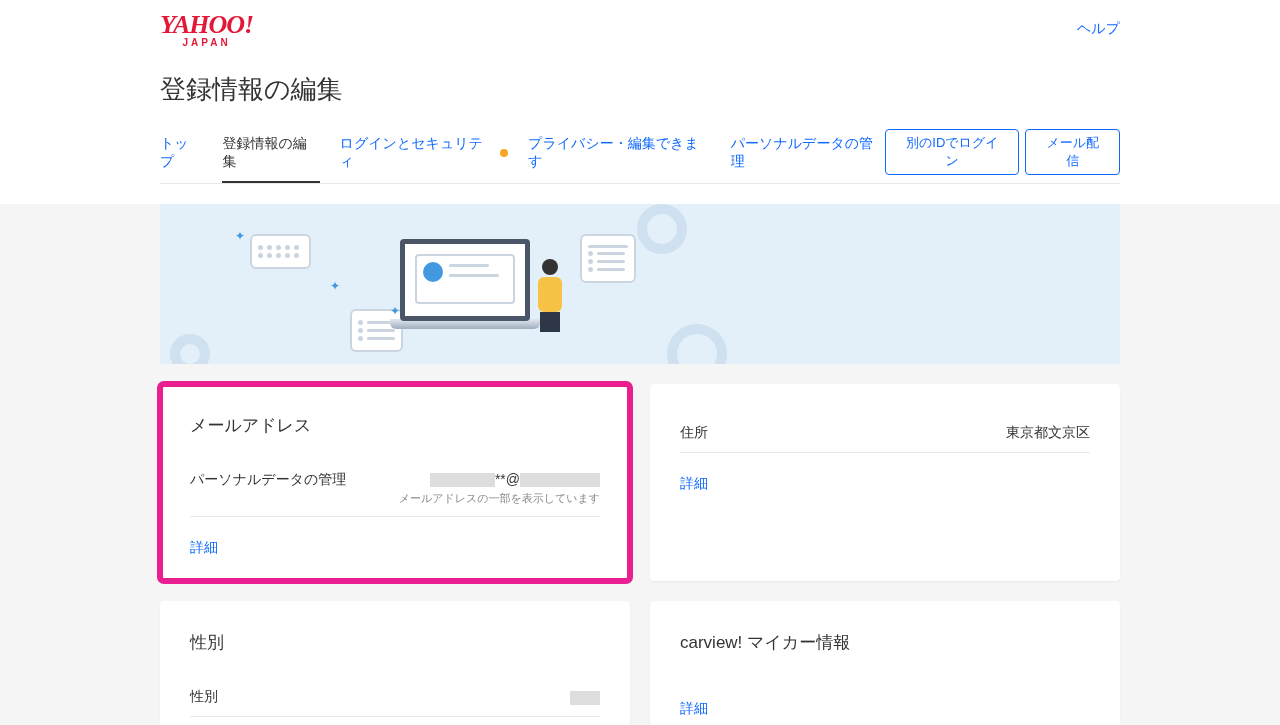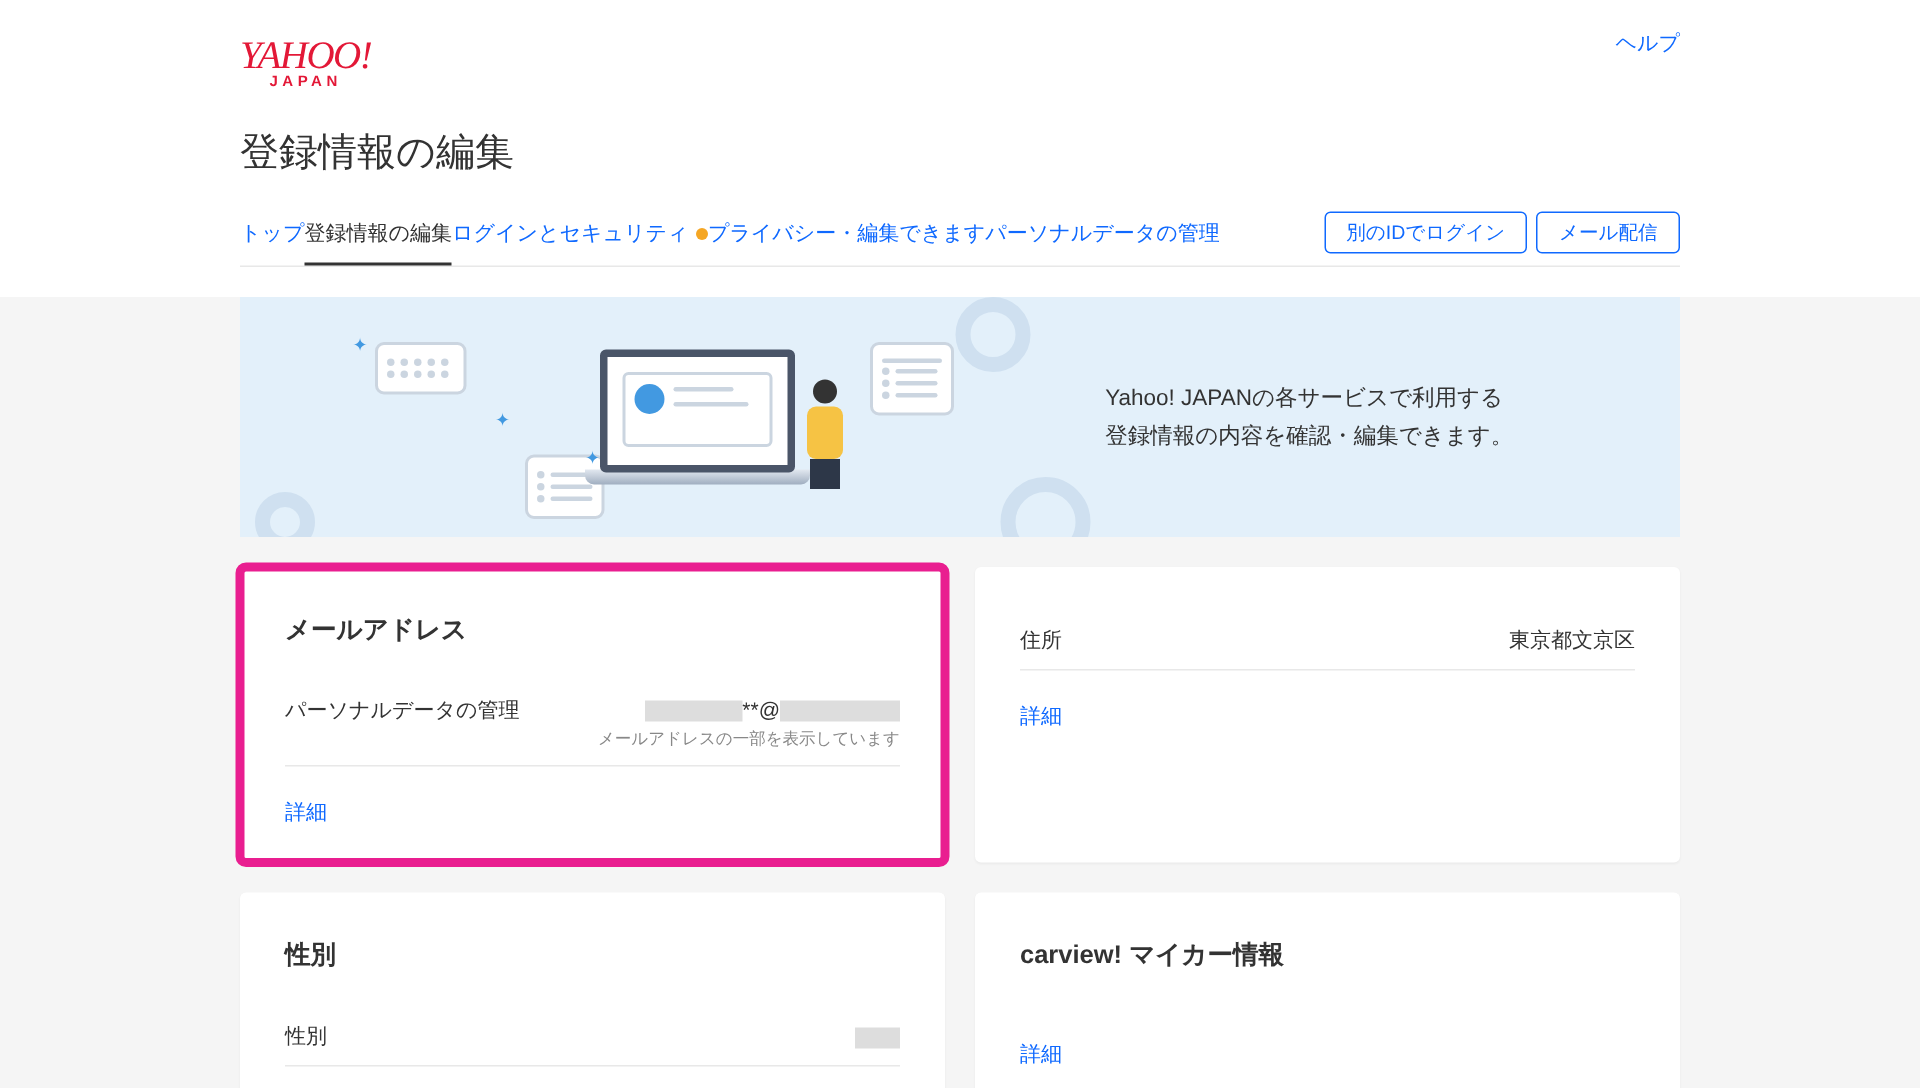--- a/index.html
+++ b/index.html
@@ -1,41 +1,41 @@
 <!DOCTYPE html>
 <html><head>
   <meta charset="utf-8">
   <style>
     * { margin: 0; padding: 0; box-sizing: border-box; }
     body { font-family: -apple-system, BlinkMacSystemFont, "Segoe UI", "Hiragino Sans", "Meiryo", sans-serif; background: #fff; color: #333; }
     .container { max-width: 990px; margin: 0 auto; padding: 0 15px; }
     .header { padding-top: 10px; }
     .header-top { display: flex; justify-content: space-between; align-items: flex-start; }
     .logo { display: flex; flex-direction: column; align-items: center; }
-    .logo-main { font-family: serif; font-weight: normal; font-size: 26px; color: #e31837; letter-spacing: -1px; font-style: italic; margin-top: 12px; }
+    .logo-main { font-family: serif; font-weight: bold; font-size: 26px; color: #e31837; letter-spacing: -1px; font-style: italic; }
     .logo-sub { font-size: 10px; color: #e31837; font-weight: bold; letter-spacing: 3px; margin-top: -3px; }
     .help-link { color: #0f69ff; font-size: 14px; text-decoration: none; margin-top: 10px; }
     .page-title { font-size: 26px; font-weight: 500; margin: 24px 0 20px; }
     .nav-area { display: flex; justify-content: space-between; align-items: center; border-bottom: 1px solid #e8e8e8; }
-    .nav { display: flex; }
+    .nav { display: flex; gap: 20px; }
     .nav-item { font-size: 14px; color: #0f69ff; text-decoration: none; padding: 8px 0 12px; position: relative; display: flex; align-items: center; gap: 5px; }
     .nav-item.active { color: #333; }
     .nav-item.active::after { content: ''; position: absolute; bottom: 0; left: 0; right: 0; height: 2px; background: #333; }
     .dot { width: 8px; height: 8px; border-radius: 50%; background: #f5a623; display: inline-block; }
     .nav-buttons { display: flex; gap: 6px; padding-bottom: 6px; }
     .btn-outline { border: 1px solid #0f69ff; color: #0f69ff; background: #fff; border-radius: 4px; padding: 4px 14px; font-size: 13px; cursor: pointer; }
     .main-bg { background: #f5f5f5; padding-bottom: 40px; }
     .banner { background: #e3f0fa; display: flex; align-items: center; margin-top: 20px; height: 160px; overflow: hidden; }
     .banner-img { flex: 0 0 58%; height: 100%; position: relative; }
     .banner-text { flex: 1; padding: 20px; }
     .banner-text p { font-size: 15px; line-height: 1.7; color: #333; }
     .cards { display: grid; grid-template-columns: 1fr 1fr; gap: 20px; margin-top: 20px; }
     .card { background: #fff; border-radius: 4px; padding: 30px 30px 24px; box-shadow: 0 1px 2px rgba(0,0,0,0.05); }
     .card.highlighted { outline: 6px solid #e91e90; outline-offset: -3px; }
-    .card-title { font-size: 17px; font-weight: 700; margin-bottom: 24px; }
+    .card-title { font-size: 17px; font-weight: 400; margin-bottom: 24px; }
     .card-row { display: flex; justify-content: space-between; align-items: flex-start; border-bottom: 1px solid #e8e8e8; padding: 10px 0; }
     .card-row-label { font-size: 14px; color: #333; }
     .card-row-value { text-align: right; font-size: 14px; }
     .masked-pre { background: #ddd; display: inline-block; width: 65px; height: 14px; vertical-align: middle; }
     .masked-post { background: #ddd; display: inline-block; width: 80px; height: 14px; vertical-align: middle; }
     .card-row-note { font-size: 11px; color: #888; margin-top: 4px; }
     .card-link { color: #0f69ff; font-size: 14px; text-decoration: none; display: inline-block; margin-top: 22px; }
     .masked-value { background: #ddd; display: inline-block; width: 30px; height: 14px; vertical-align: middle; }
     
     
@@ -160,24 +160,20 @@
             </div>
             <div class="laptop-base"></div>
           </div>
           <div class="person">
             <div class="person-head"></div>
             <div class="person-body"></div>
             <div class="person-legs"></div>
           </div>
         </div>
       </div>
-      <div class="banner-text">
-        <p>Yahoo! JAPANの各サービスで利用する</p>
-        <p>登録情報の内容を確認・編集できます。</p>
-      </div>
     </div>
 
     <div class="cards">
       <div class="card highlighted">
         <h2 class="card-title">メールアドレス</h2>
         <div class="card-row">
           <div class="card-row-label">パーソナルデータの管理</div>
           <div class="card-row-value">
             <div><span class="masked-pre"></span><span>**@</span><span class="masked-post"></span></div>
             <div class="card-row-note">メールアドレスの一部を表示しています</div>

